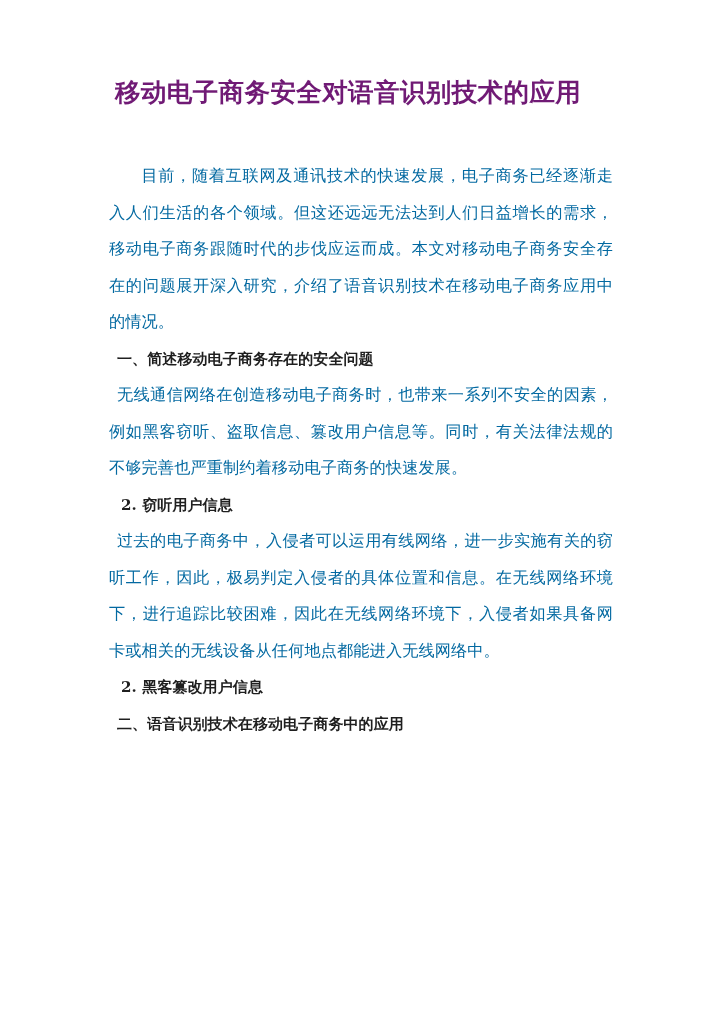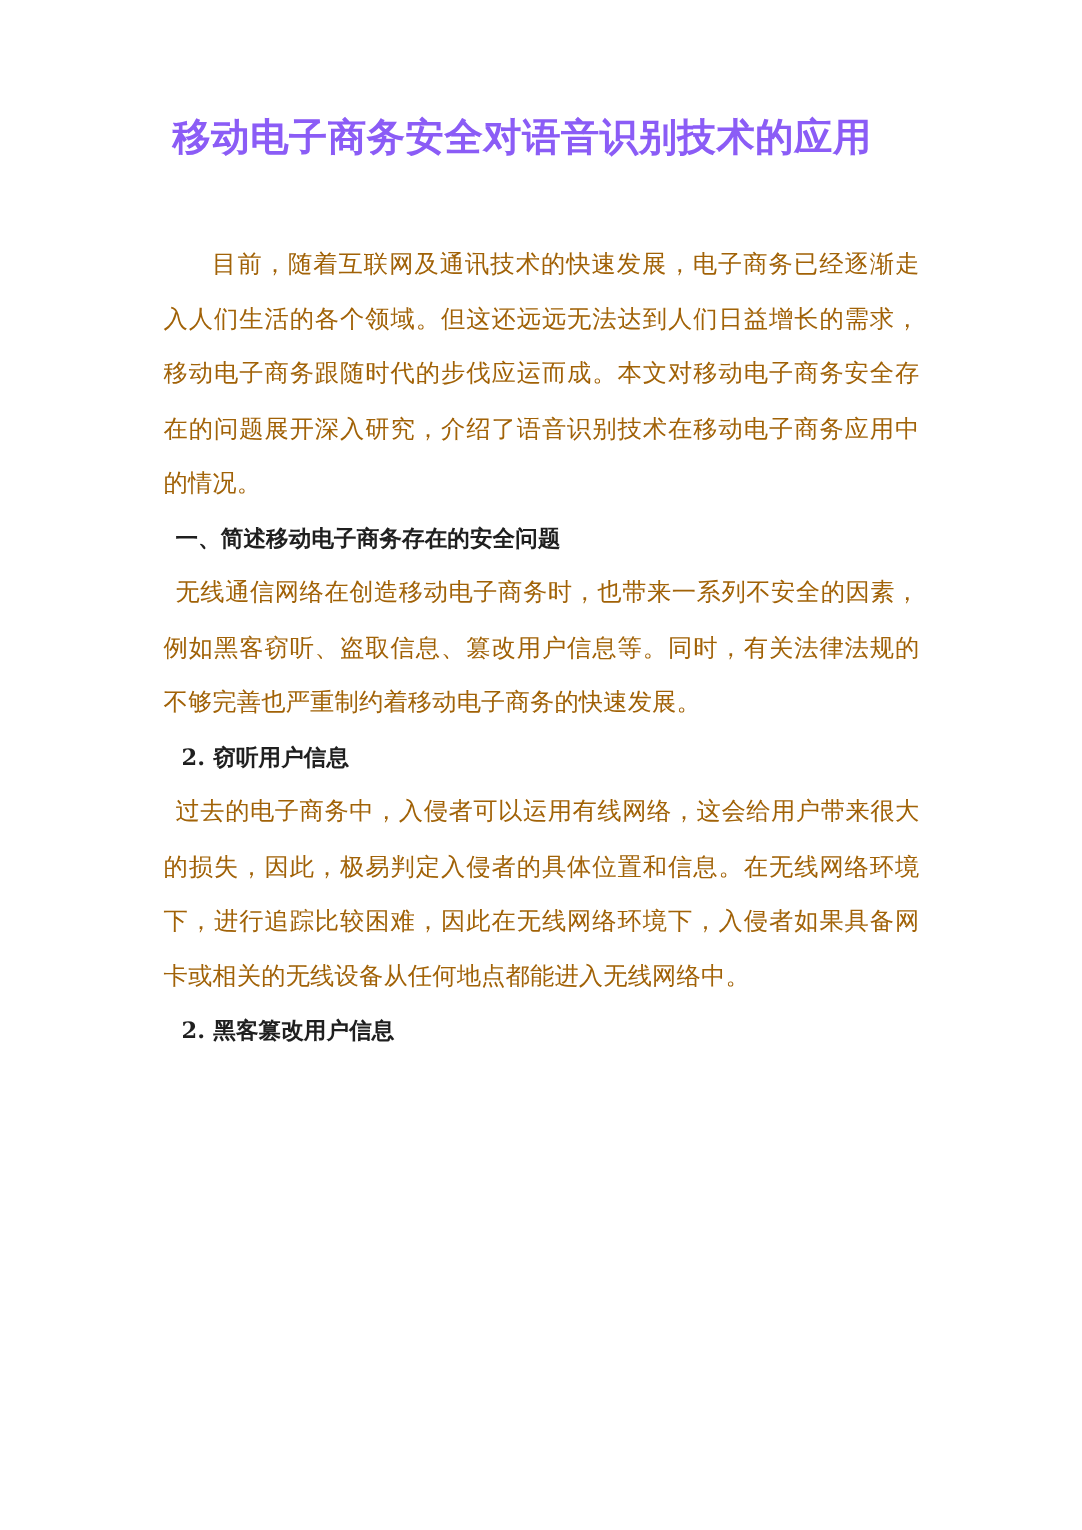--- a/index.html
+++ b/index.html
@@ -26,35 +26,35 @@
     width: 504px;
   }
   .doc-title {
     font-size: 25.5px;
     line-height: 36px;
     font-weight: 700;
     letter-spacing: 0.4px;
     text-align: left;
     margin: 0 0 0 6px;
     white-space: nowrap;
-    color: #8b5cf6;
+    color: #701a75;
   }
   .spacer-after-title {
     height: 48px;
   }
   .para {
     font-size: 16.2px;
     line-height: 36.5px;
     text-align: justify;
     text-align-last: left;
     text-justify: inter-character;
     margin: 0;
     letter-spacing: 0.1px;
     word-break: break-all;
-    color: #a16207;
+    color: #0369a1;
   }
   .para.indent2 {
     text-indent: 32.4px;
   }
   .para.indent1 {
     text-indent: 8px;
   }
   .heading {
     font-size: 15px;
     line-height: 36.5px;
@@ -80,20 +80,21 @@
     <div class="spacer-after-title"></div>
 
     <p class="para indent2">目前，随着互联网及通讯技术的快速发展，电子商务已经逐渐走入人们生活的各个领域。但这还远远无法达到人们日益增长的需求，移动电子商务跟随时代的步伐应运而成。本文对移动电子商务安全存在的问题展开深入研究，介绍了语音识别技术在移动电子商务应用中的情况。</p>
 
     <h2 class="heading">一、简述移动电子商务存在的安全问题</h2>
 
     <p class="para indent1">无线通信网络在创造移动电子商务时，也带来一系列不安全的因素，例如黑客窃听、盗取信息、篡改用户信息等。同时，有关法律法规的不够完善也严重制约着移动电子商务的快速发展。</p>
 
     <h3 class="heading sub">2. 窃听用户信息</h3>
 
-    <p class="para indent1">过去的电子商务中，入侵者可以运用有线网络，这会给用户带来很大的损失，因此，极易判定入侵者的具体位置和信息。在无线网络环境下，进行追踪比较困难，因此在无线网络环境下，入侵者如果具备网卡或相关的无线设备从任何地点都能进入无线网络中。</p>
+    <p class="para indent1">过去的电子商务中，入侵者可以运用有线网络，进一步实施有关的窃听工作，因此，极易判定入侵者的具体位置和信息。在无线网络环境下，进行追踪比较困难，因此在无线网络环境下，入侵者如果具备网卡或相关的无线设备从任何地点都能进入无线网络中。</p>
 
     <h3 class="heading sub">2. 黑客篡改用户信息</h3>
 
 
+    <h2 class="heading">二、语音识别技术在移动电子商务中的应用</h2>
 
   </div>
 </div>
 
 </body></html>

